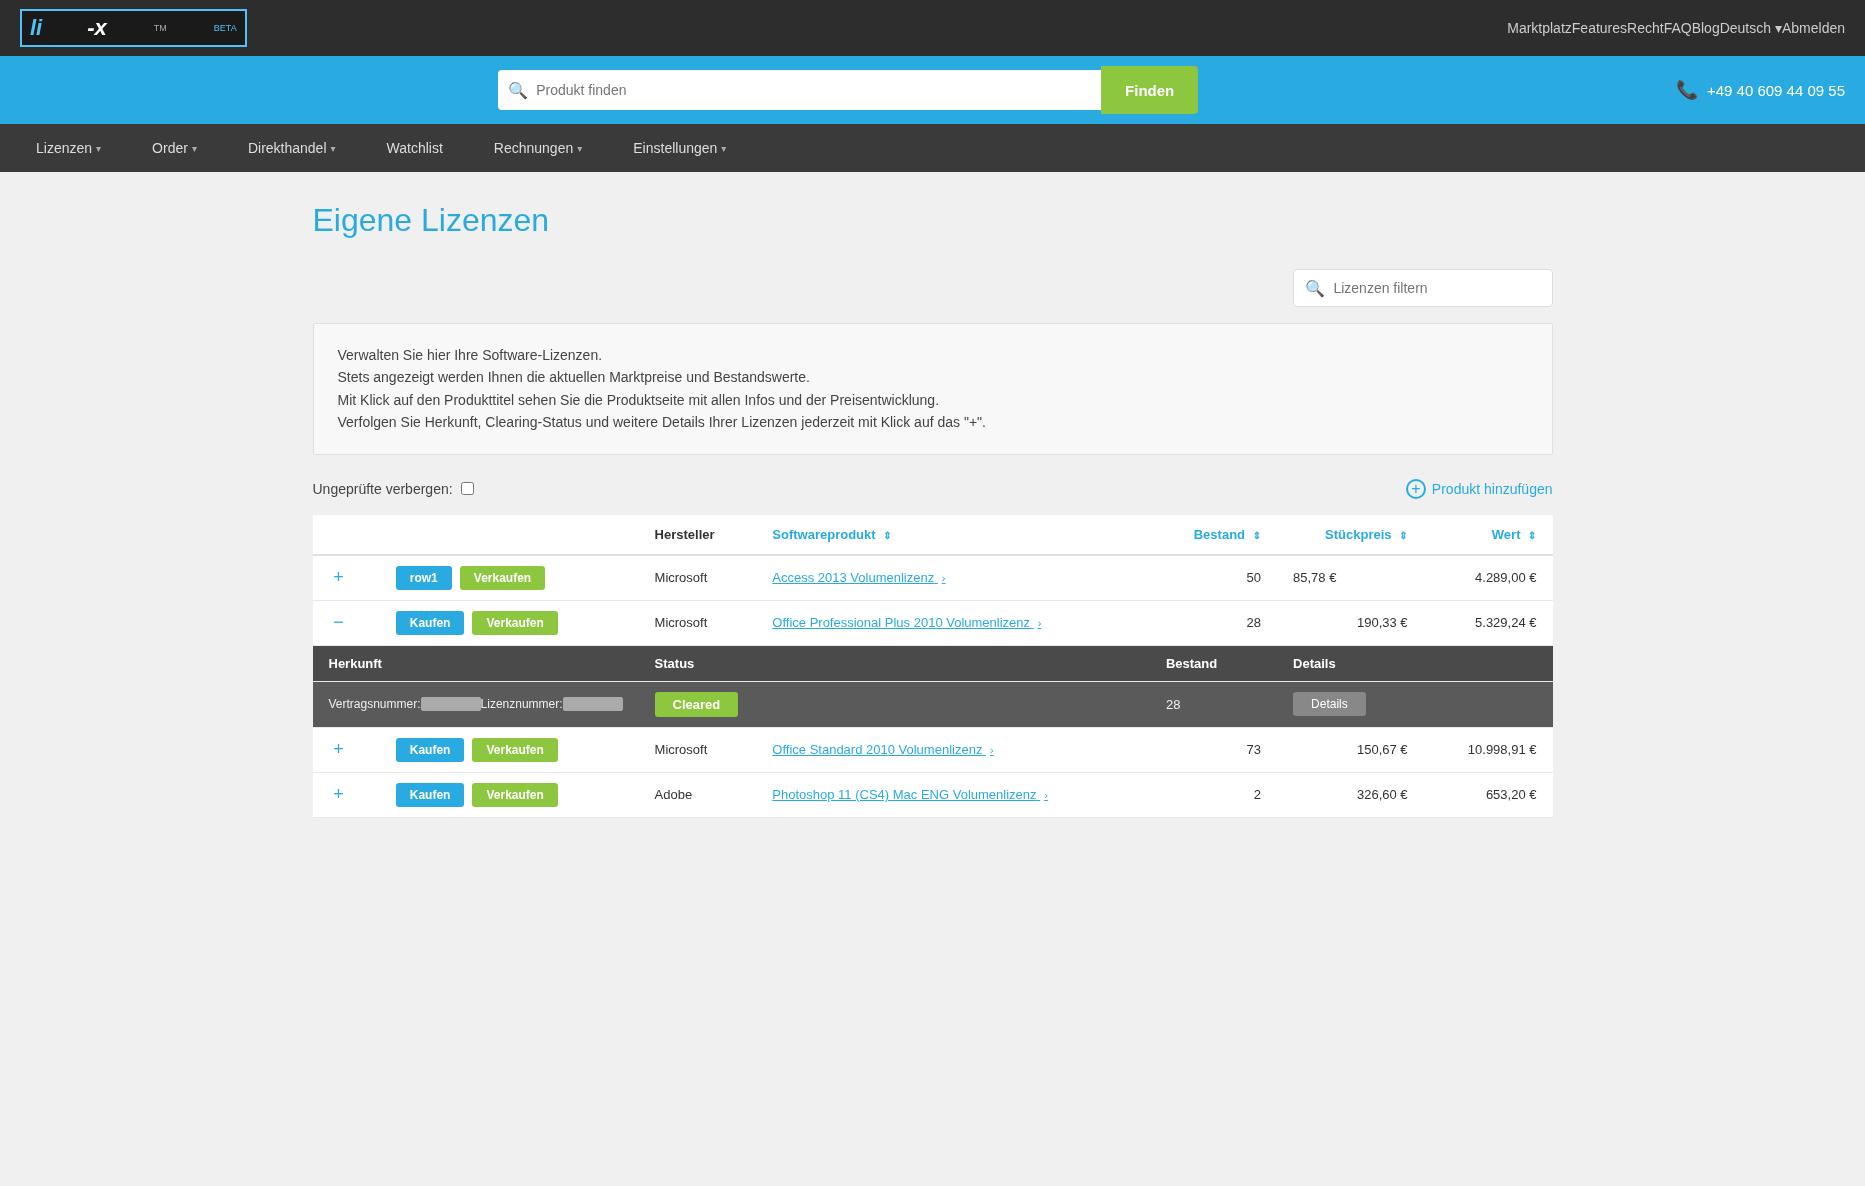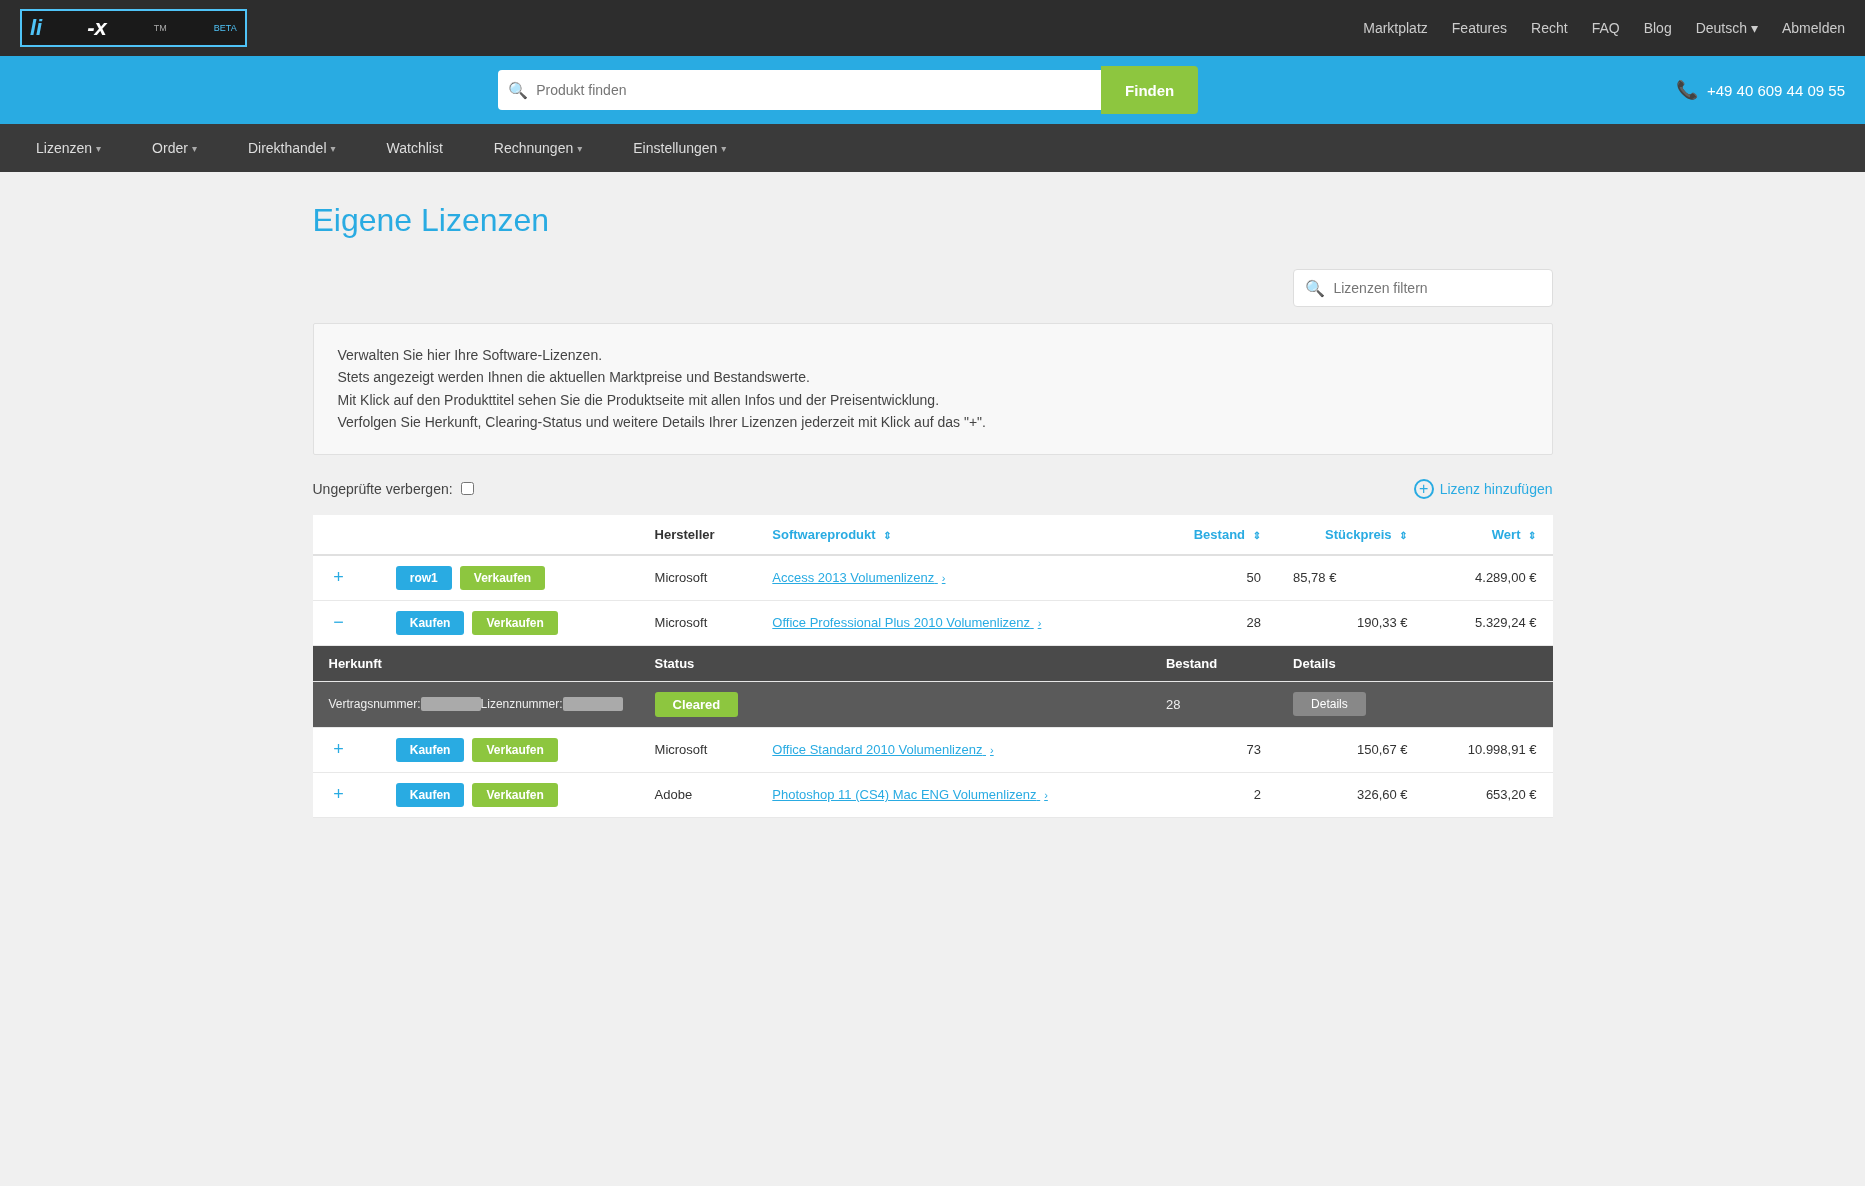--- a/index.html
+++ b/index.html
@@ -26,21 +26,20 @@
       align-items: center;
       gap: 45px;
     }
     .logo-li { color: #4fc3f7; font-size: 22px; font-weight: bold; font-style: italic; }
     .logo-x { color: white; font-size: 22px; font-weight: bold; font-style: italic; }
     .logo-tm { color: #aaa; font-size: 9px; vertical-align: super; margin-left: 2px; }
     .logo-beta { color: #4fc3f7; font-size: 9px; margin-left: 2px; }
     .top-nav-links {
       display: flex;
       align-items: center;
-      gap: 24px;
     }
     .top-nav-links a {
       color: #ccc;
       text-decoration: none;
       font-size: 14px;
     }
     .lang-btn {
       color: #ccc;
       font-size: 14px;
       background: none;
@@ -436,21 +435,21 @@
     <p>Verfolgen Sie Herkunft, Clearing-Status und weitere Details Ihrer Lizenzen jederzeit mit Klick auf das "+".</p>
   </div>
 
   <div class="ungeprufte-bar">
     <div class="ungeprufte-label">
       <span>Ungeprüfte verbergen:</span>
       <input type="checkbox" style="">
     </div>
     <button class="add-lizenz-btn">
       <span class="add-lizenz-icon">+</span>
-      <span>Lizenz hinzufügen</span>
+      <span>Produkt hinzufügen</span>
     </button>
   </div>
 
   <table class="licenses-table">
     <thead>
       <tr>
         <th style="width:30px;"></th>
         <th style="width:200px;"></th>
         <th>Hersteller</th>
         <th class="sortable">

